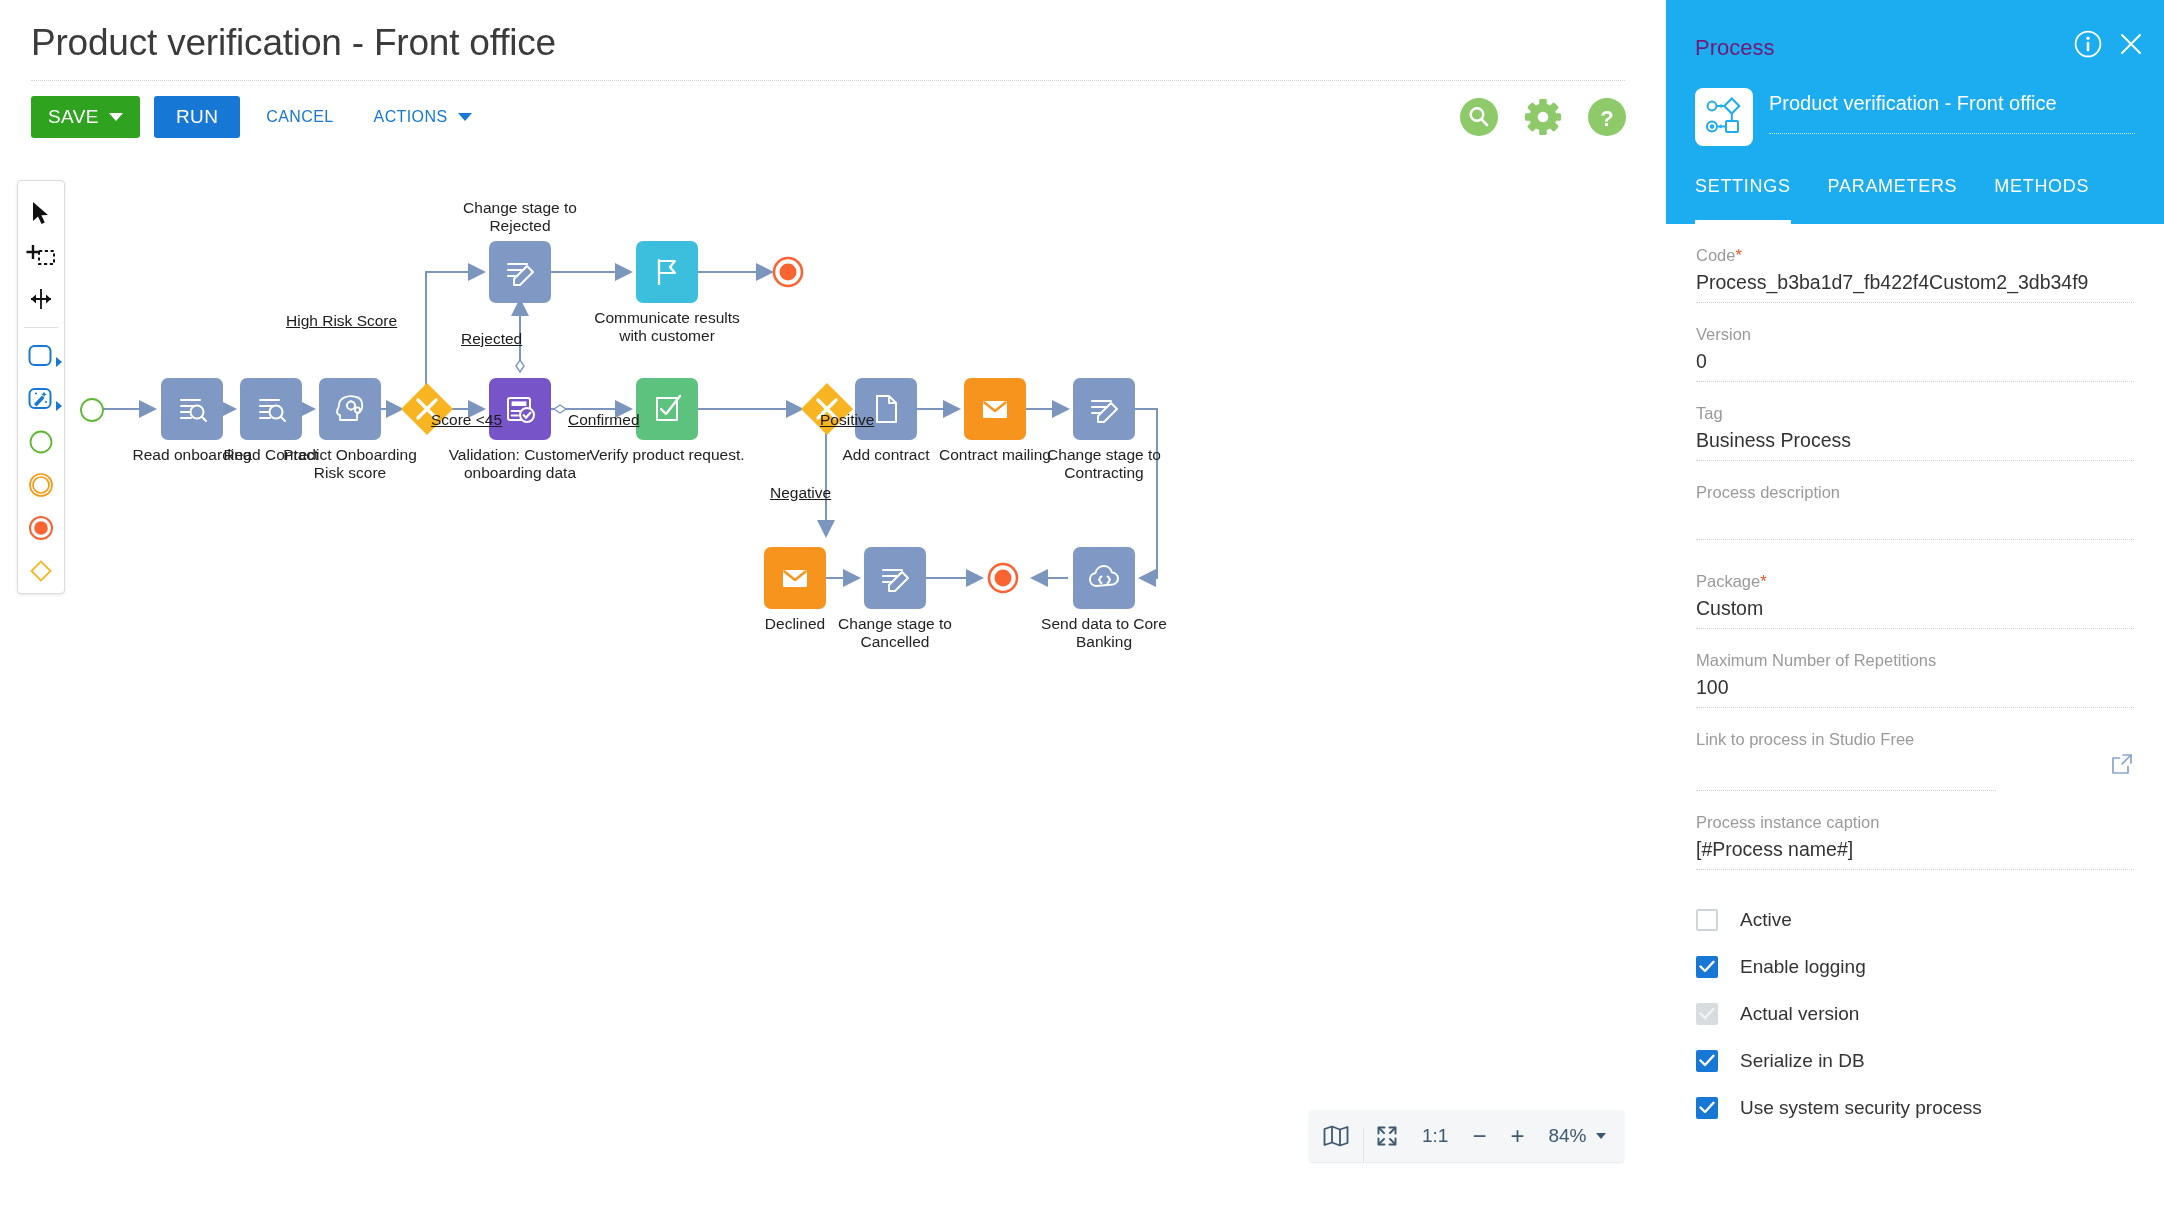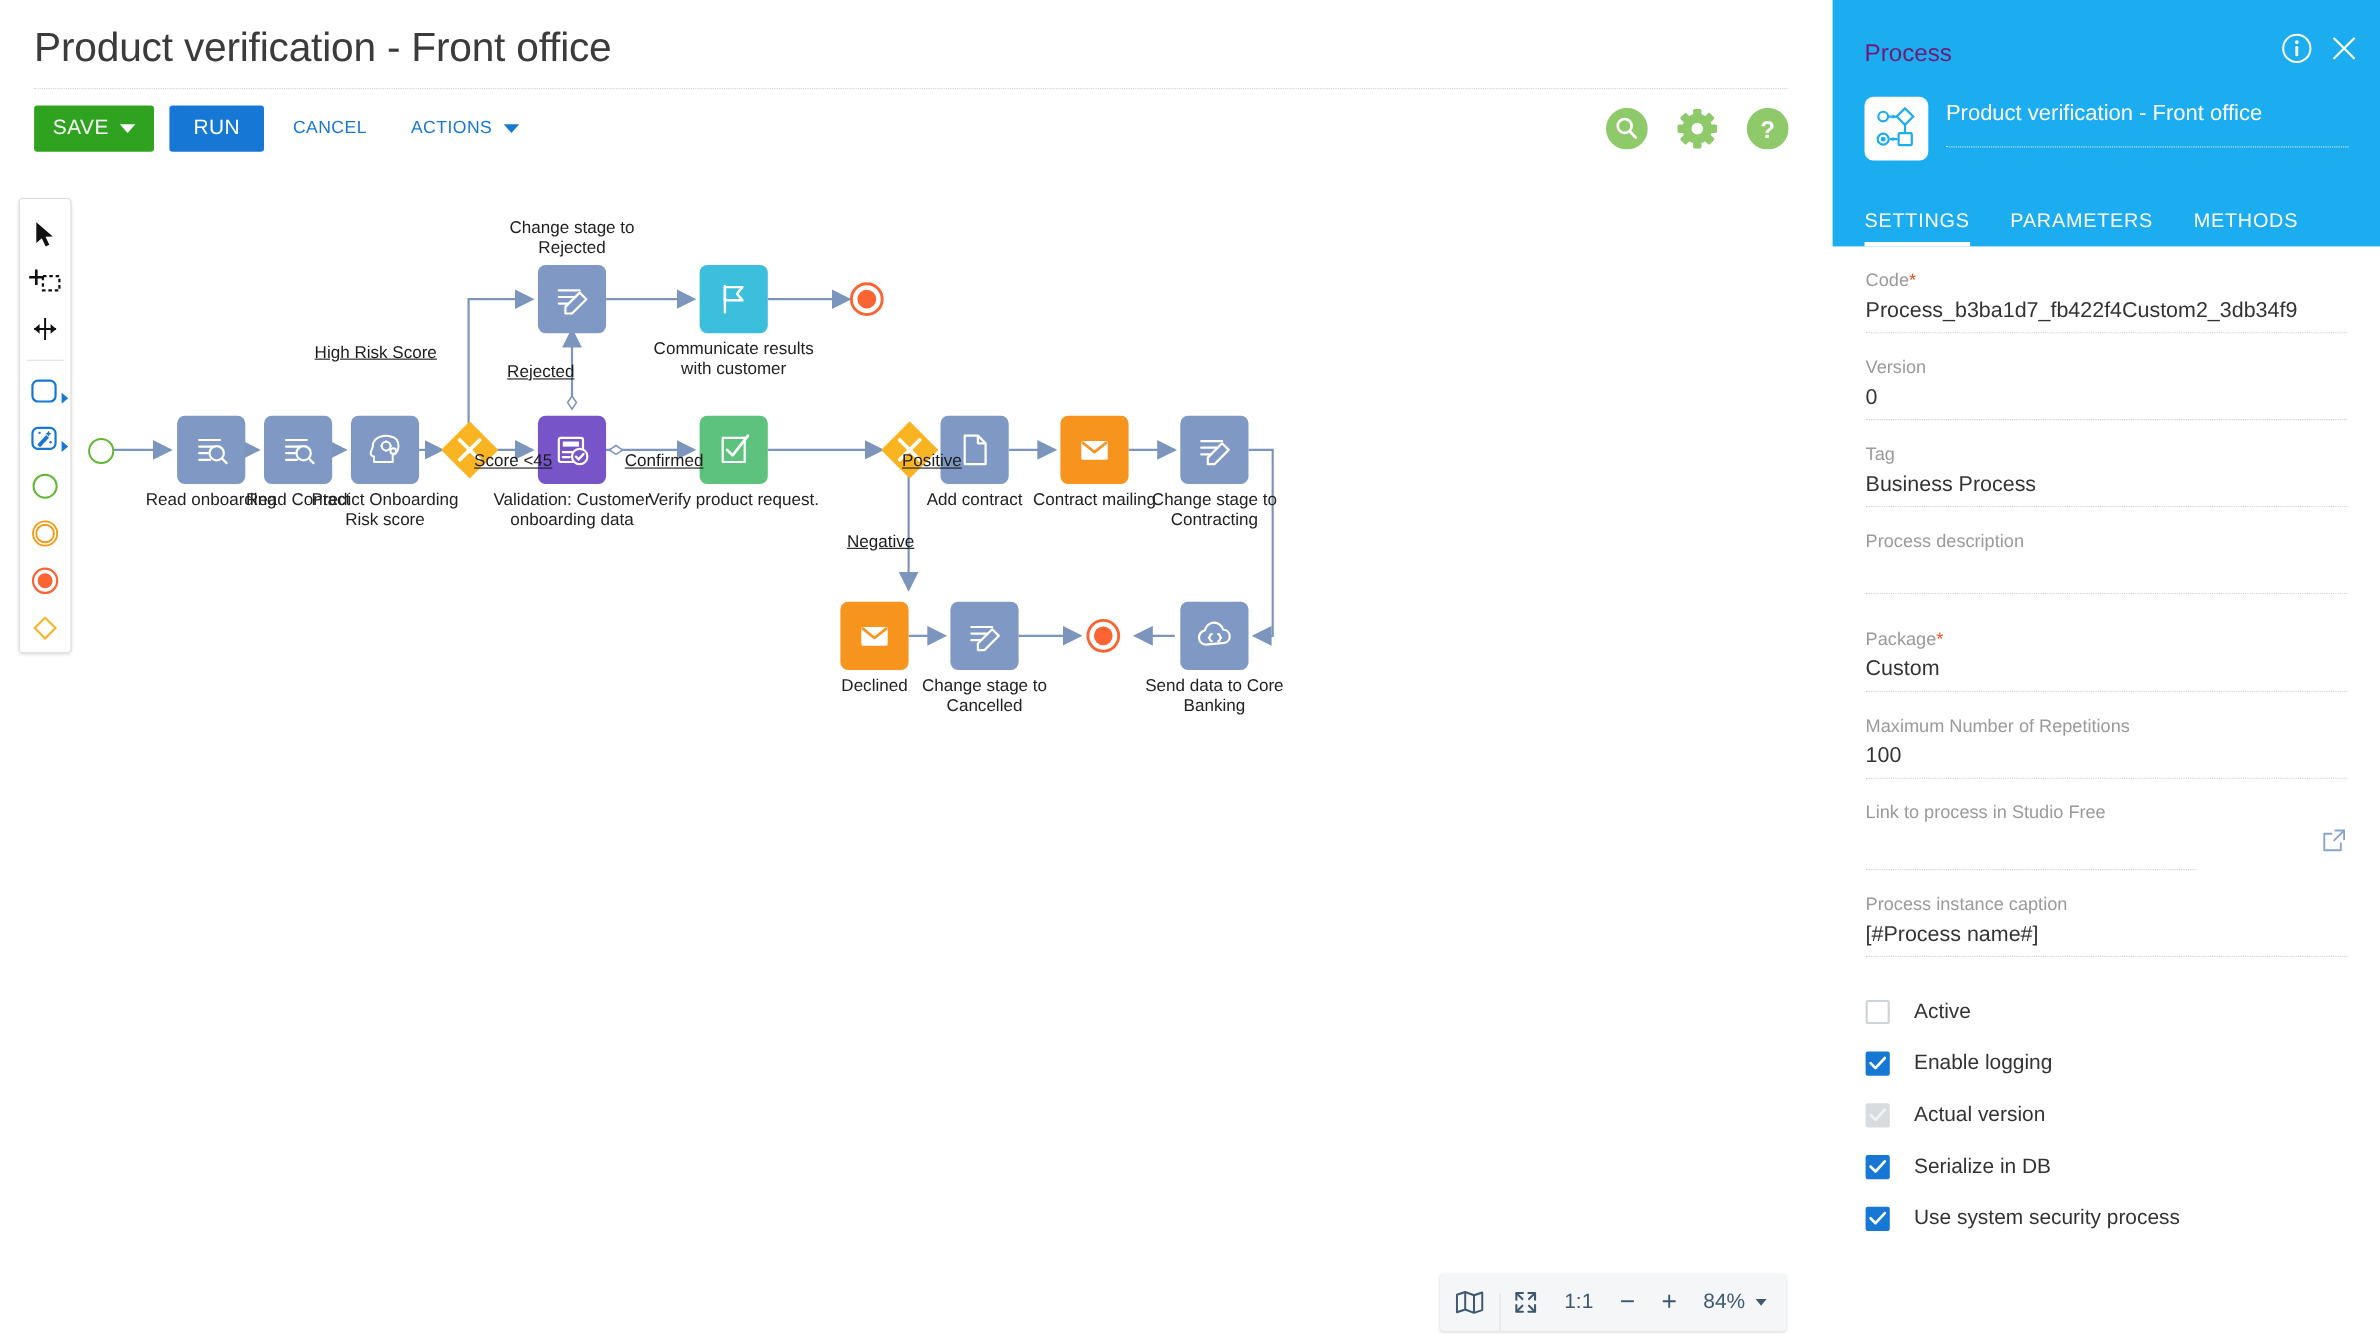--- a/index.html
+++ b/index.html
@@ -63,21 +63,21 @@
   .node { position:absolute; }
   .nbox { position:absolute; border-radius:7px; display:flex; align-items:center; justify-content:center; }
   .nlabel {
     position:absolute; text-align:center; font-size:15.5px; color:#222;
     line-height:1.18; white-space:pre-line; transform:translateX(-50%);
   }
   .elabel { position:absolute; font-size:15.5px; color:#1b1b1b; white-space:nowrap;text-decoration:underline; }
 
   
   .zoombar {
-    position:absolute; left:1309px; top:1158px; height:52px;
+    position:absolute; left:1309px; top:1110px; height:52px;
     background:#f4f6f8; border-radius:4px; display:flex; align-items:flex-end;
     box-shadow:0 1px 2px rgba(0,0,0,.10);
   }
   .zb-sec { display:flex; align-items:center; height:52px; padding:0 14px; }
   .zb-div { width:1px; height:34px; background:#dfe3e8; }
   .zb-item { display:flex; align-items:center; justify-content:center; cursor:pointer; color:#3f5871; font-size:19px; padding:0 12px; height:52px; }
 
   
   #panel { position:absolute; left:1666px; top:0; width:498px; height:1216px; background:#fff; }
   .pnl-head { position:absolute; left:0; top:0; width:498px; height:224px; background:#1cacf0; }
@@ -87,21 +87,21 @@
     position:absolute; left:29px; top:88px; width:58px; height:58px;
     background:#fff; border-radius:8px; display:flex; align-items:center; justify-content:center;
   }
   .pnl-nameinput {
     position:absolute; left:103px; top:92px; width:366px; height:42px;
     color:#fff; font-size:20px; border-bottom:1px dotted rgba(255,255,255,.75);
     display:flex; align-items:flex-start; padding-bottom:6px;
   }
   .pnl-tabs { position:absolute; left:0; top:176px; width:498px; height:48px; display:flex; }
   .pnl-tab {
-    padding:0 0 0 0; margin:0 0 0 0; height:48px; display:flex; align-items:center;
+    padding:0 0 0 0; margin:0 0 0 0; height:48px; display:flex; align-items:flex-start;
     color:#ffffff; font-size:18px; letter-spacing:.7px; cursor:pointer; position:relative;
   }
   .pnl-tab.active::after {
     content:""; position:absolute; left:0; right:0; bottom:0; height:4px; background:#fff;
   }
 
   .form { position:absolute; left:0; top:224px; width:498px; }
   .field { position:relative; margin:0 30px; padding-top:22px; }
   .flabel { font-size:16.5px; color:#9a9a9a; }
   .fval { font-size:19.5px; color:#333; min-height:30px; padding-top:6px; }

